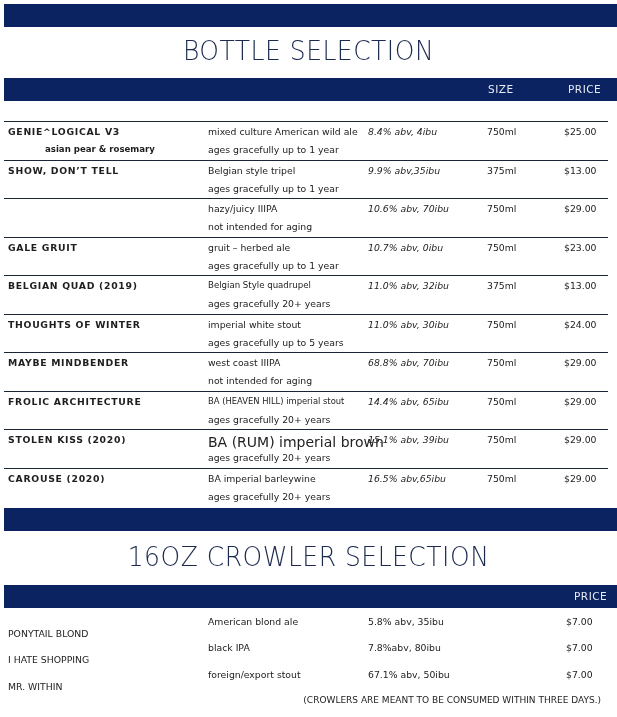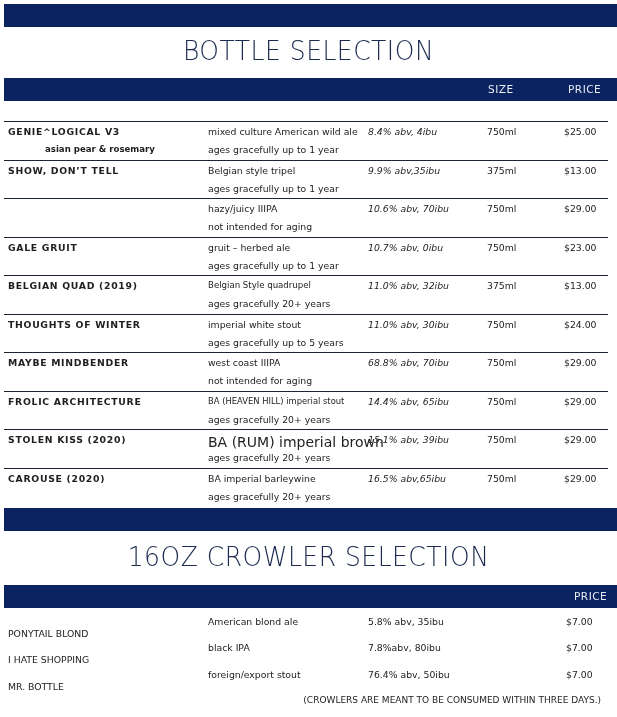--- a/index.html
+++ b/index.html
@@ -154,20 +154,20 @@
     <span class="c-abv">5.8% abv, 35ibu</span>
     <span class="c-price">$7.00</span>
   </div>
   <div class="crow" style="top:642px;">
     <span class="c-name">I HATE SHOPPING</span>
     <span class="c-style">black IPA</span>
     <span class="c-abv">7.8%abv, 80ibu</span>
     <span class="c-price">$7.00</span>
   </div>
   <div class="crow" style="top:669px;">
-    <span class="c-name">MR. BOTTLE</span>
+    <span class="c-name">MR. WITHIN</span>
     <span class="c-style">foreign/export stout</span>
-    <span class="c-abv">76.4% abv, 50ibu</span>
+    <span class="c-abv">67.1% abv, 50ibu</span>
     <span class="c-price">$7.00</span>
   </div>
 </div>
 
 <div class="note">(CROWLERS ARE MEANT TO BE CONSUMED WITHIN THREE DAYS.)</div>
 
 </body></html>

